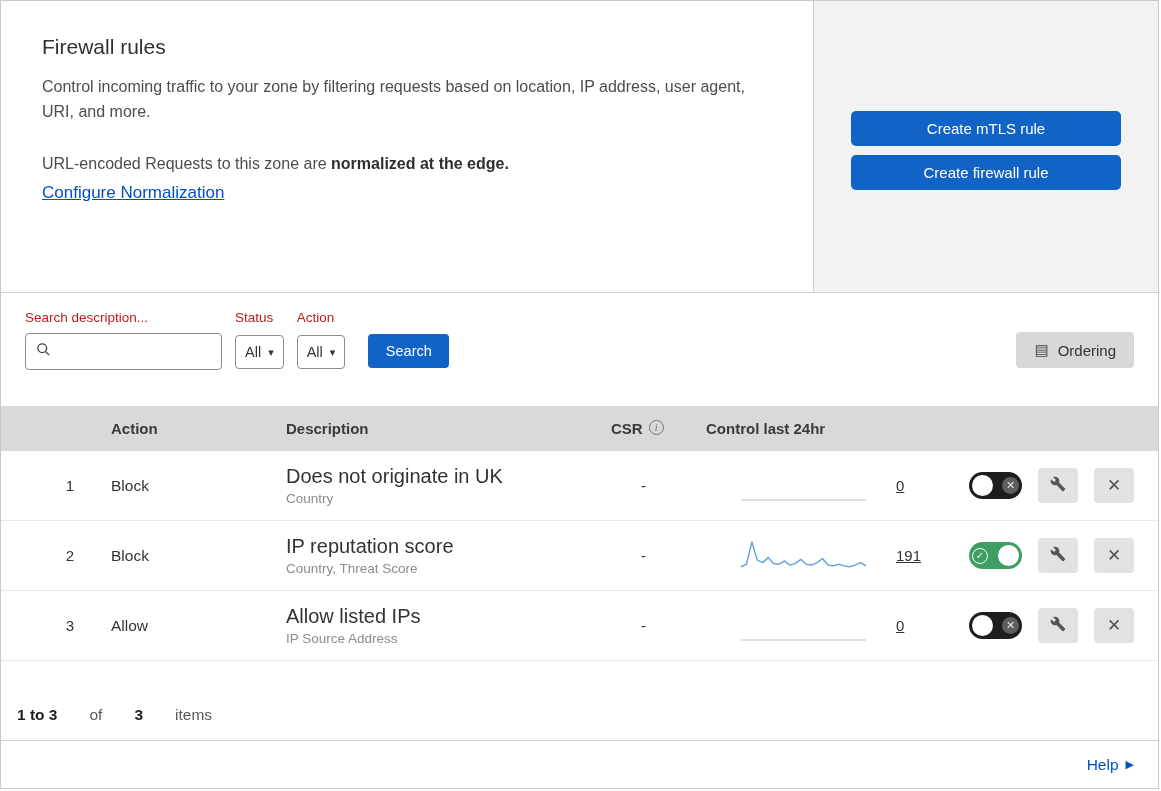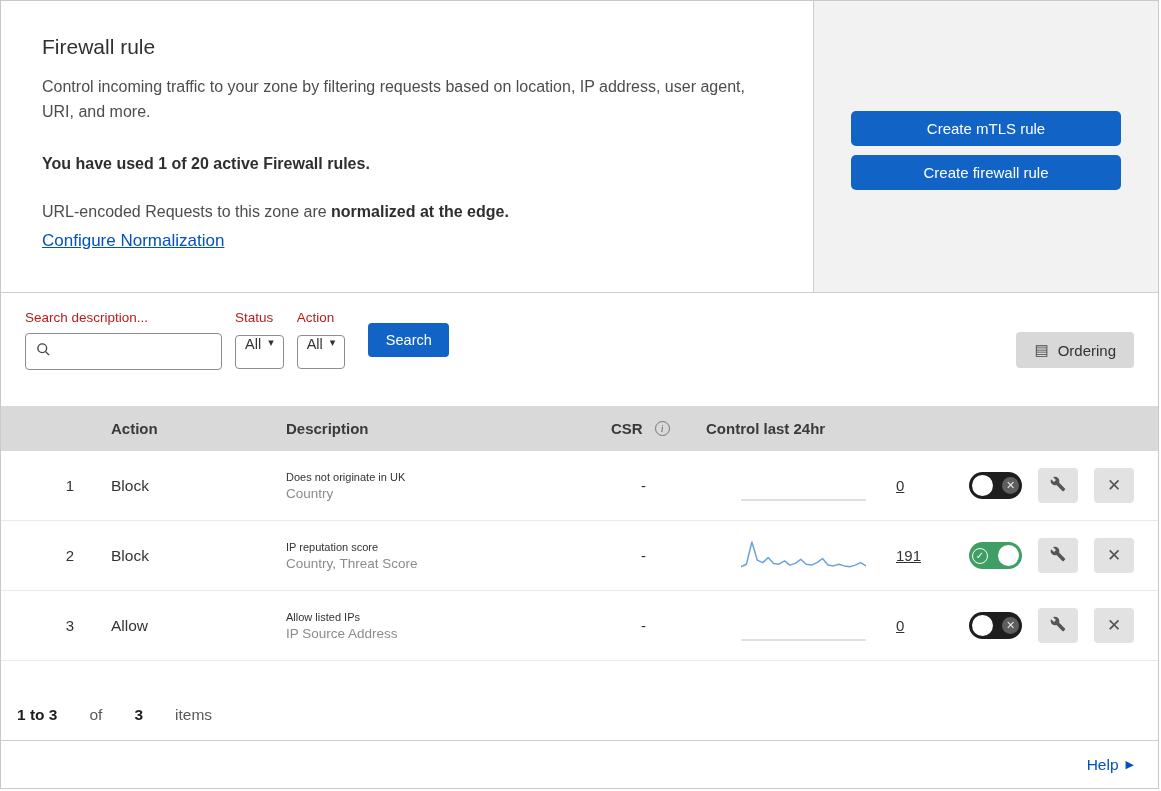--- a/index.html
+++ b/index.html
@@ -18,38 +18,38 @@
   .norm b { color:#2f2f2f; }
   a.link { color:#0051c3; text-decoration:underline; font-size:17px; cursor:pointer; }
   .btn-primary { width:270px; height:35px; background:#1163c6; color:#fff; border:none; border-radius:5px; font-size:15px; font-family:inherit; cursor:pointer; }
 
   
   .filters { height:113px; display:flex; align-items:flex-start; padding:17px 24px 0 24px; }
   .fgroup { display:flex; flex-direction:column; margin-right:13px; }
   .flabel { font-size:13.5px; color:#b91c1c; margin-bottom:8px; }
   .search-box { width:197px; height:37px; border:1px solid #8d8d8d; border-radius:4px; display:flex; align-items:center; padding-left:10px; background:#fff; }
   .search-box input { border:none; outline:none; flex:1; font-size:14px; font-family:inherit; margin-left:8px; width:140px; }
-  .selectbox { height:34px; border:1px solid #8d8d8d; border-radius:4px; background:#fff; display:flex; align-items:flex-start; padding:0 9px; font-size:14.5px; color:#333; gap:7px; cursor:pointer; margin-top:2px; }
+  .selectbox { height:34px; border:1px solid #8d8d8d; border-radius:4px; background:#fff; display:flex; align-items:center; padding:0 9px; font-size:14.5px; color:#333; gap:7px; cursor:pointer; margin-top:2px; }
   .caret { font-size:11px; color:#333; }
-  .btn-search { height:34px; width:81px; background:#1163c6; color:#fff; border:none; border-radius:4px; font-size:14.5px; font-family:inherit; margin-top:13px; margin-left:10px; cursor:pointer; }
+  .btn-search { height:34px; width:81px; background:#1163c6; color:#fff; border:none; border-radius:4px; font-size:14.5px; font-family:inherit; margin-top:24px; margin-left:10px; cursor:pointer; }
   .spacer { flex:1; }
   .btn-ordering { height:36px; padding:0 18px; background:#d8d8d8; border:none; border-radius:4px; font-size:15px; color:#333; font-family:inherit; display:flex; align-items:center; gap:9px; margin-top:22px; cursor:pointer; }
   .ordering-ico { font-size:15px; color:#444; }
 
   
   .thead, .trow { display:grid; grid-template-columns:95px 175px 325px 95px 260px 1fr; align-items:center; }
   .thead { background:#d9d9d9; height:45px; font-weight:bold; font-size:15px; color:#3a3a3a; }
   .thead > div { padding-left:15px; }
-  .th-csr { display:flex; align-items:center; gap:12px; }
+  .th-csr { display:flex; gap:6px; }
   .info-ico { display:inline-flex; width:15px; height:15px; border:1px solid #777; border-radius:50%; color:#666; font-size:10px; font-weight:normal; align-items:center; justify-content:center; font-style:italic; font-family:"Liberation Serif", serif; }
   .trow { height:70px; border-bottom:1px solid #e9e9e9; background:#fff; }
   .c-idx { text-align:right; padding-right:22px; font-size:15px; color:#333; }
   .c-action { padding-left:15px; font-size:15.5px; color:#333; }
   .c-desc { padding-left:15px; }
-  .desc-main { font-size:11px; color:#333; }
+  .desc-main { font-size:20px; color:#333; }
   .desc-sub { font-size:13.5px; color:#8c8c8c; margin-top:3px; }
   .c-csr { text-align:center; font-size:15px; color:#333; }
   .c-activity { display:flex; align-items:center; padding-left:50px; gap:30px; }
   .count-link { font-size:15px; color:#333; text-decoration:underline; cursor:pointer; }
   .c-controls { display:flex; justify-content:flex-end; align-items:center; gap:16px; padding-right:24px; }
 
   
   .toggle { width:53px; height:27px; border-radius:14px; display:flex; align-items:center; justify-content:space-between; padding:0 3px; cursor:pointer; }
   .toggle.off { background:#1e1e1e; }
   .toggle.on  { background:#3f9e63; }
@@ -69,23 +69,22 @@
   .help-link { color:#0051c3; font-size:15.5px; text-decoration:none; display:flex; align-items:center; gap:7px; cursor:pointer; }
   .help-arrow { font-size:11px; }
 </style>
 </head>
 <body>
 
 <div class="page">
 
   <div class="top">
     <div class="top-left">
-      <h1 class="page-title">Firewall rule</h1>
+      <h1 class="page-title">Firewall rules</h1>
       <p class="desc">Control incoming traffic to your zone by filtering requests based on location, IP address, user agent, URI, and more.</p>
-      <p class="usage">You have used 1 of 20 active Firewall rules.</p>
       <p class="norm">
         <span>URL-encoded Requests to this zone are</span>
         <b>normalized at the edge.</b>
       </p>
       <a class="link">Configure Normalization</a>
     </div>
     <div class="top-right">
       <button class="btn-primary">Create mTLS rule</button>
       <button class="btn-primary">Create firewall rule</button>
     </div>

